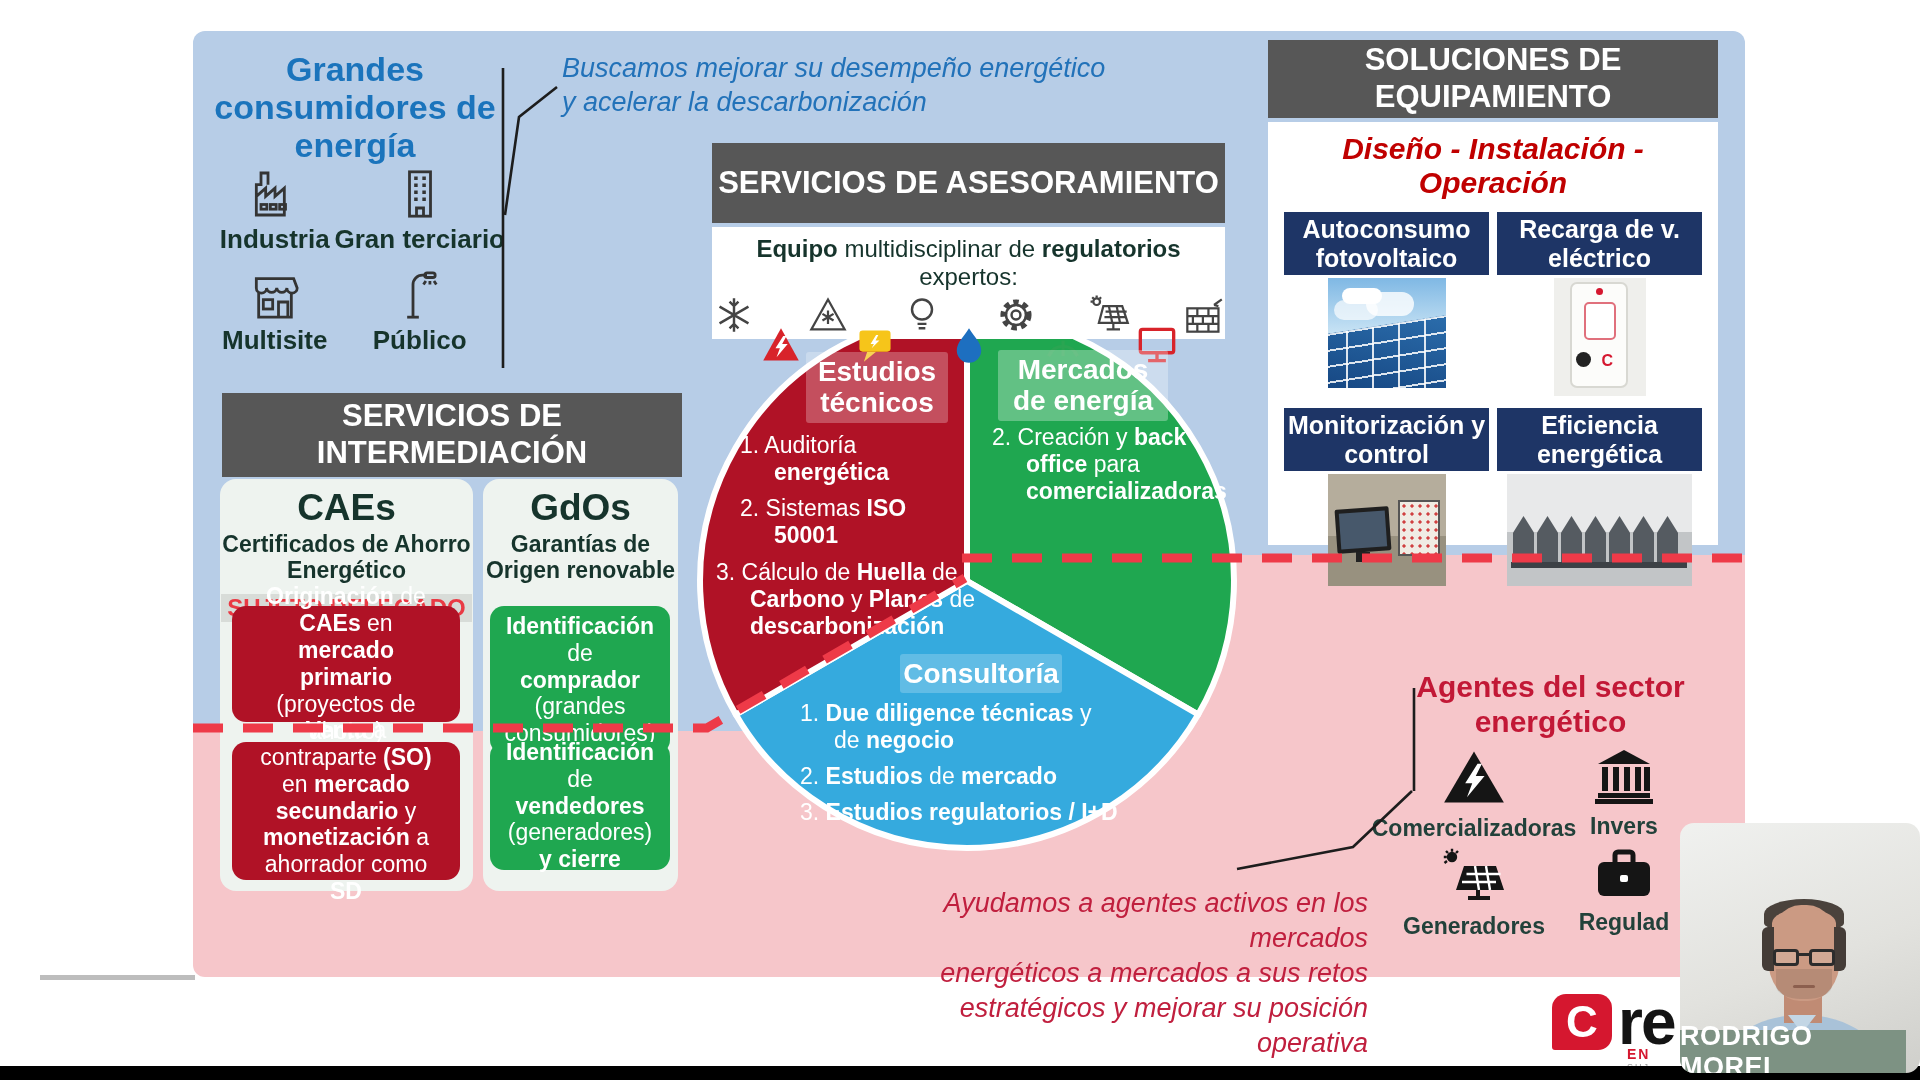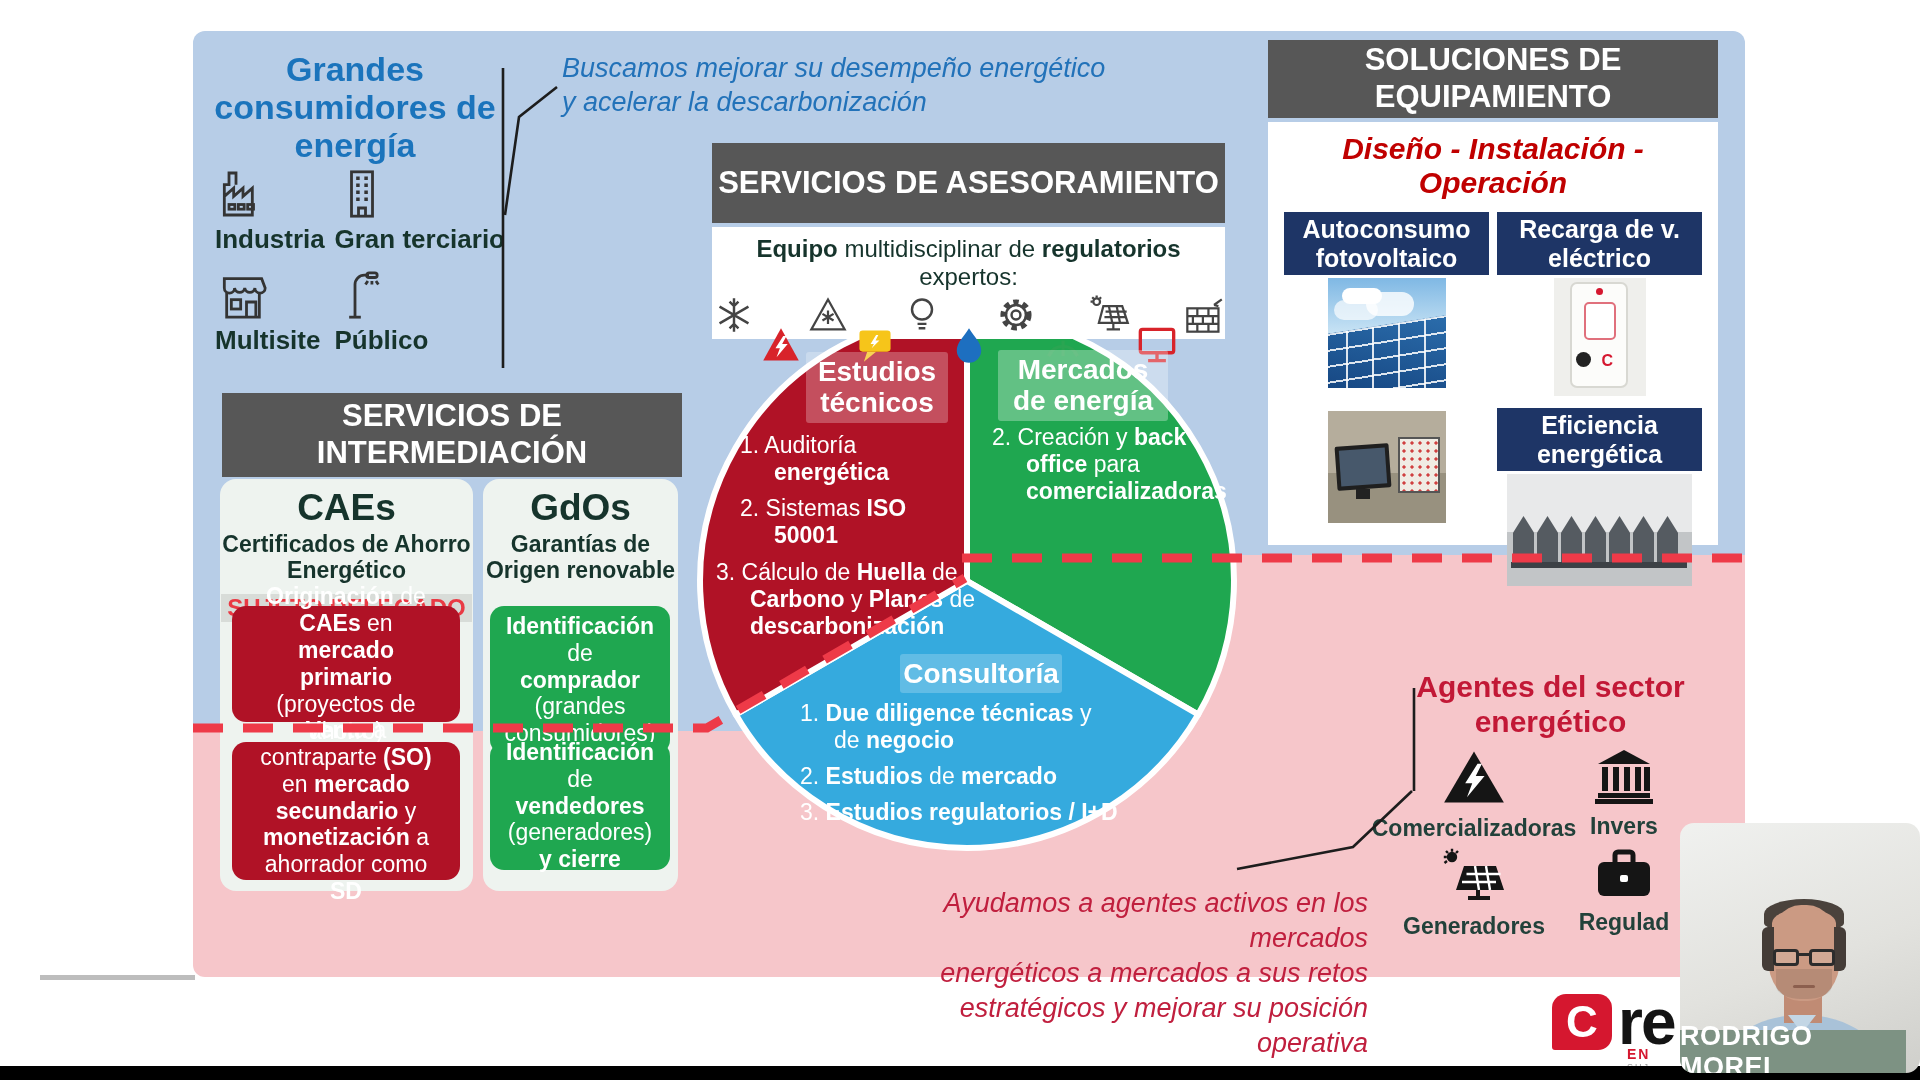--- a/index.html
+++ b/index.html
@@ -15,21 +15,21 @@
     border-radius:0 0 12px 0; z-index:1; }
   .bg-pink-bottom { left:193px; top:731px; width:1552px; height:246px; background:#f6c6ca;
     border-radius:0 0 12px 12px; z-index:1; }
   .slide-shadow { left:40px; top:975px; width:155px; height:5px; background:#bdbdbd; z-index:1; }
 
   
   .aud-title { left:205px; top:50px; width:300px; text-align:center; color:#1b74bc;
     font-size:34px; font-weight:bold; line-height:1.12; z-index:5; }
   .aud-grid { left:215px; top:168px; width:290px; display:grid;
     grid-template-columns:1fr 1fr; row-gap:14px; z-index:5; }
-  .aud-item { display:flex; flex-direction:column; align-items:flex-start; }
+  .aud-item { display:flex; flex-direction:column; align-items:center; }
   .aud-item svg { display:block; }
   .aud-label { margin-top:4px; font-size:26px; font-weight:bold; color:#16342c; white-space:nowrap; }
 
   
   .callout { left:562px; top:52px; width:560px; color:#2272b9; font-style:italic;
     font-size:27px; line-height:1.25; z-index:5; }
 
   
   .hdr { background:#575757; color:#fff; font-weight:bold; text-align:center;
     display:flex; align-items:center; justify-content:center; line-height:1.18; z-index:6; }
@@ -405,20 +405,21 @@
           <div class="device"></div>
             <div class="dot"></div>
             <div class="screen"></div>
           <div class="socket"></div>
             <div class="cmark">C</div>
         </div>
       </div>
     </div>
     <div class="tile-row">
       <div class="tile">
+        <div class="navy-label">Monitorización y control</div>
         <div class="photo ph-monitors">
           <div class="m1">
               <i></i>
             </div>
             <div class="m1s"></div>
             <div class="m2"></div>
         </div>
       </div>
       <div class="tile">
         <div class="navy-label">Eficiencia energética</div>

